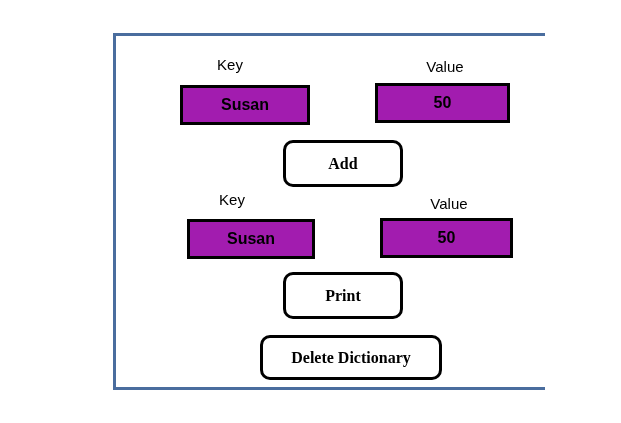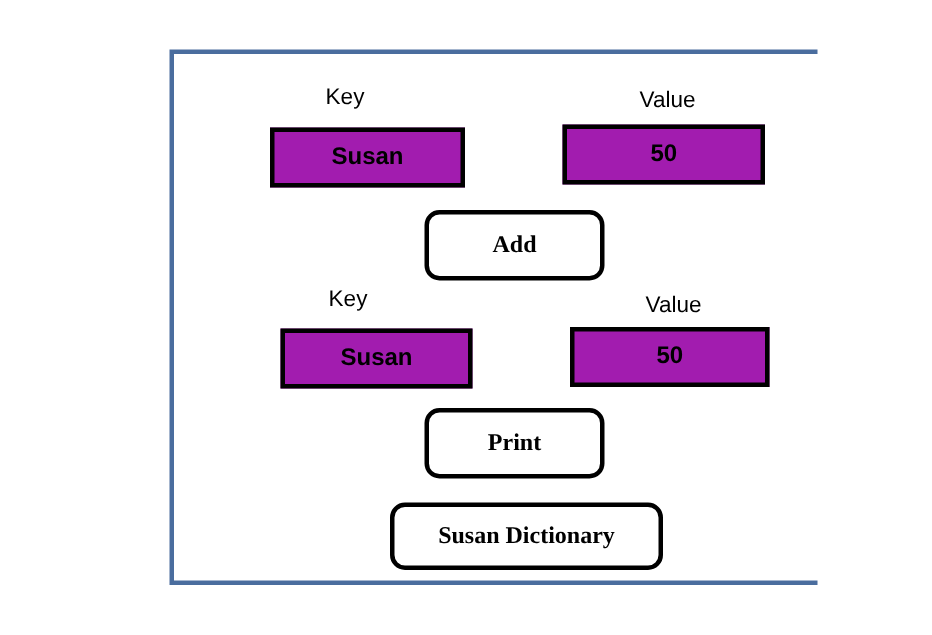--- a/index.html
+++ b/index.html
@@ -87,14 +87,14 @@
   <button class="btn btn-add">Add</button>
 
   <span class="lbl lbl-key-del">Key</span>
   <input class="field field-key-del" type="text" value="Susan" style="">
 
   <span class="lbl lbl-value-del">Value</span>
   <input class="field field-value-del" type="text" value="50" style="">
 
   <button class="btn btn-del">Print</button>
 
-  <button class="btn btn-print">Susan Dictionary</button>
+  <button class="btn btn-print">Delete Dictionary</button>
 </div>
 
 </body></html>

